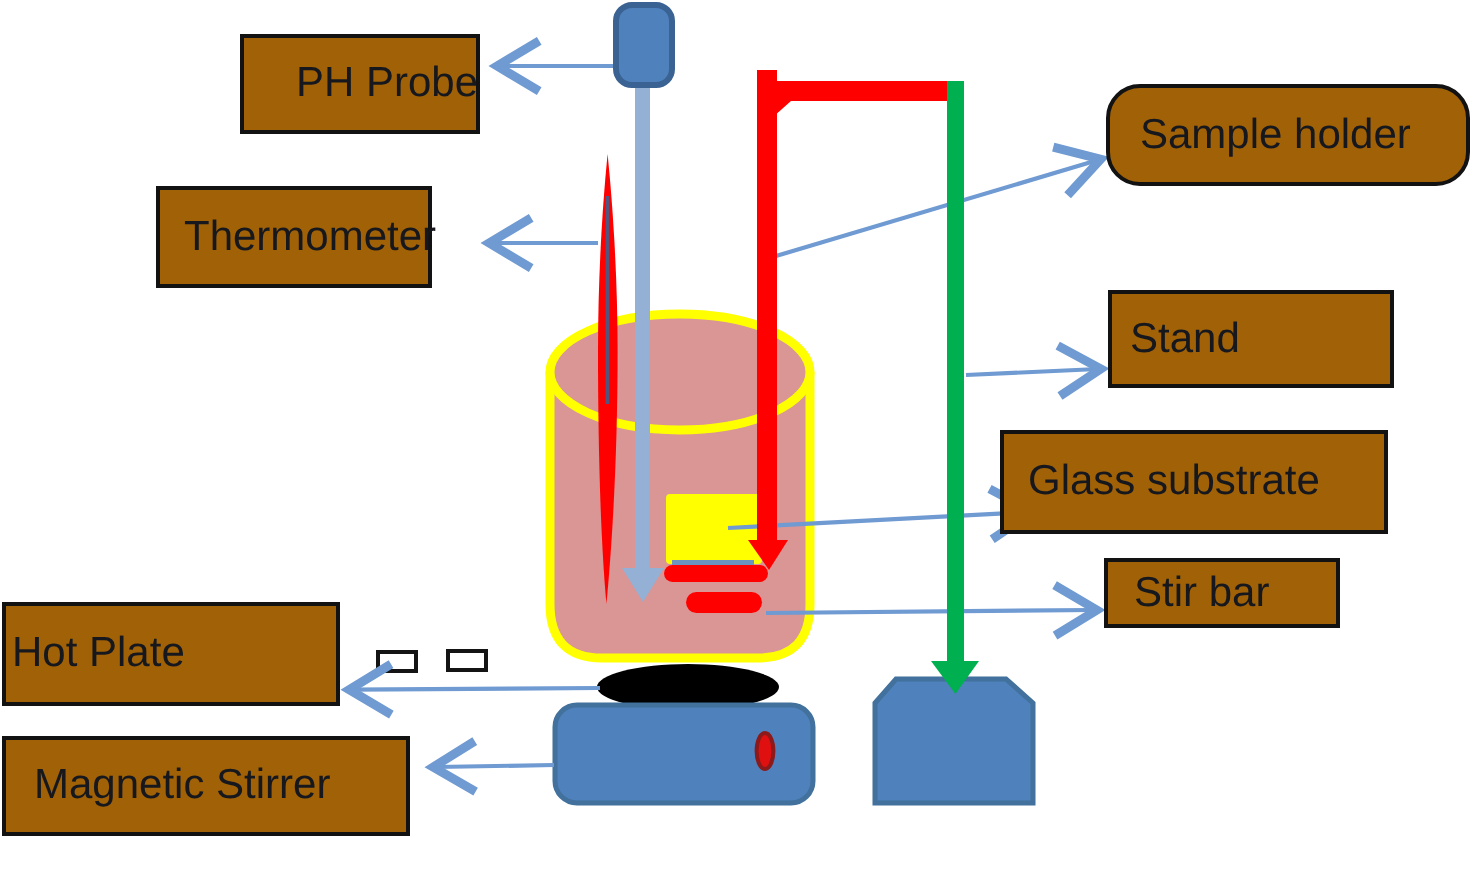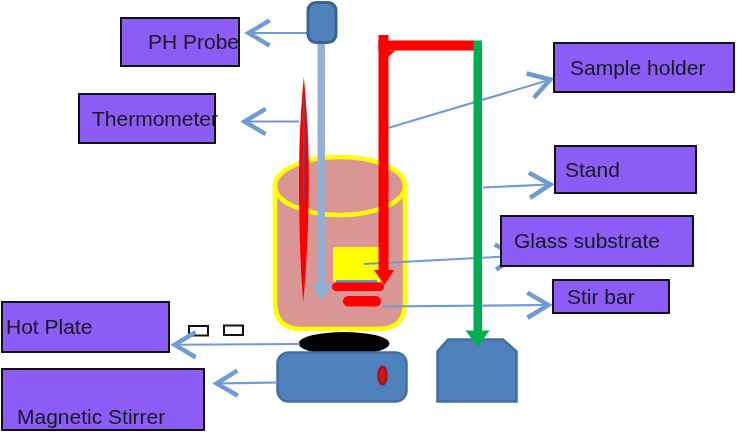--- a/index.html
+++ b/index.html
@@ -7,21 +7,21 @@
     position:relative;
     width:738px;height:437px;
     background:#ffffff;
     font-family:"Liberation Sans", sans-serif;
     overflow:hidden;
   }
   #apparatus{position:absolute;left:0;top:0;}
   .lbl{
     position:absolute;
     box-sizing:border-box;
-    background:#8b5cf6;
+    background:#a16207;
     border:2.2px solid #121212;
     display:flex;
     align-items:center;
     font-size:21px;
     color:#16181d;
     white-space:nowrap;
   }
   
   .f-pink{fill:#d99694;}
   .s-yellow{stroke:#ffff00;}
@@ -106,32 +106,32 @@
       <polygon class="f-green" points="465.5,330.5 489.5,330.5 477.7,347"></polygon>
     </g>
   </svg>
 
   <div class="lbl" style="left:120px;top:17px;width:120px;height:50px;padding-left:26px;">
     <span>PH Probe</span>
   </div>
   <div class="lbl" style="left:78px;top:93px;width:138px;height:51px;padding-left:12px;">
     <span>Thermometer</span>
   </div>
-  <div class="lbl" style="left:553px;top:42px;width:182px;height:51px;padding-left:15px;">
+  <div class="lbl" style="left:553px;top:42px;width:182px;height:51px;padding-left:15px;border-radius:17px;">
     <span>Sample holder</span>
   </div>
   <div class="lbl" style="left:554px;top:145px;width:143px;height:49px;padding-left:9px;">
     <span>Stand</span>
   </div>
   <div class="lbl" style="left:500px;top:215px;width:194px;height:52px;padding-left:12px;">
     <span>Glass substrate</span>
   </div>
   <div class="lbl" style="left:552px;top:279px;width:118px;height:35px;padding-left:13px;">
     <span>Stir bar</span>
   </div>
   <div class="lbl" style="left:1px;top:301px;width:169px;height:52px;padding-left:3px;">
     <span>Hot Plate</span>
   </div>
-  <div class="lbl" style="left:1px;top:368px;width:204px;height:63px;padding-left:14px;align-items:flex-end;">
+  <div class="lbl" style="left:1px;top:368px;width:204px;height:50px;padding-left:14px;">
     <span>Magnetic Stirrer</span>
   </div>
 
 </div>
 
 </body></html>

